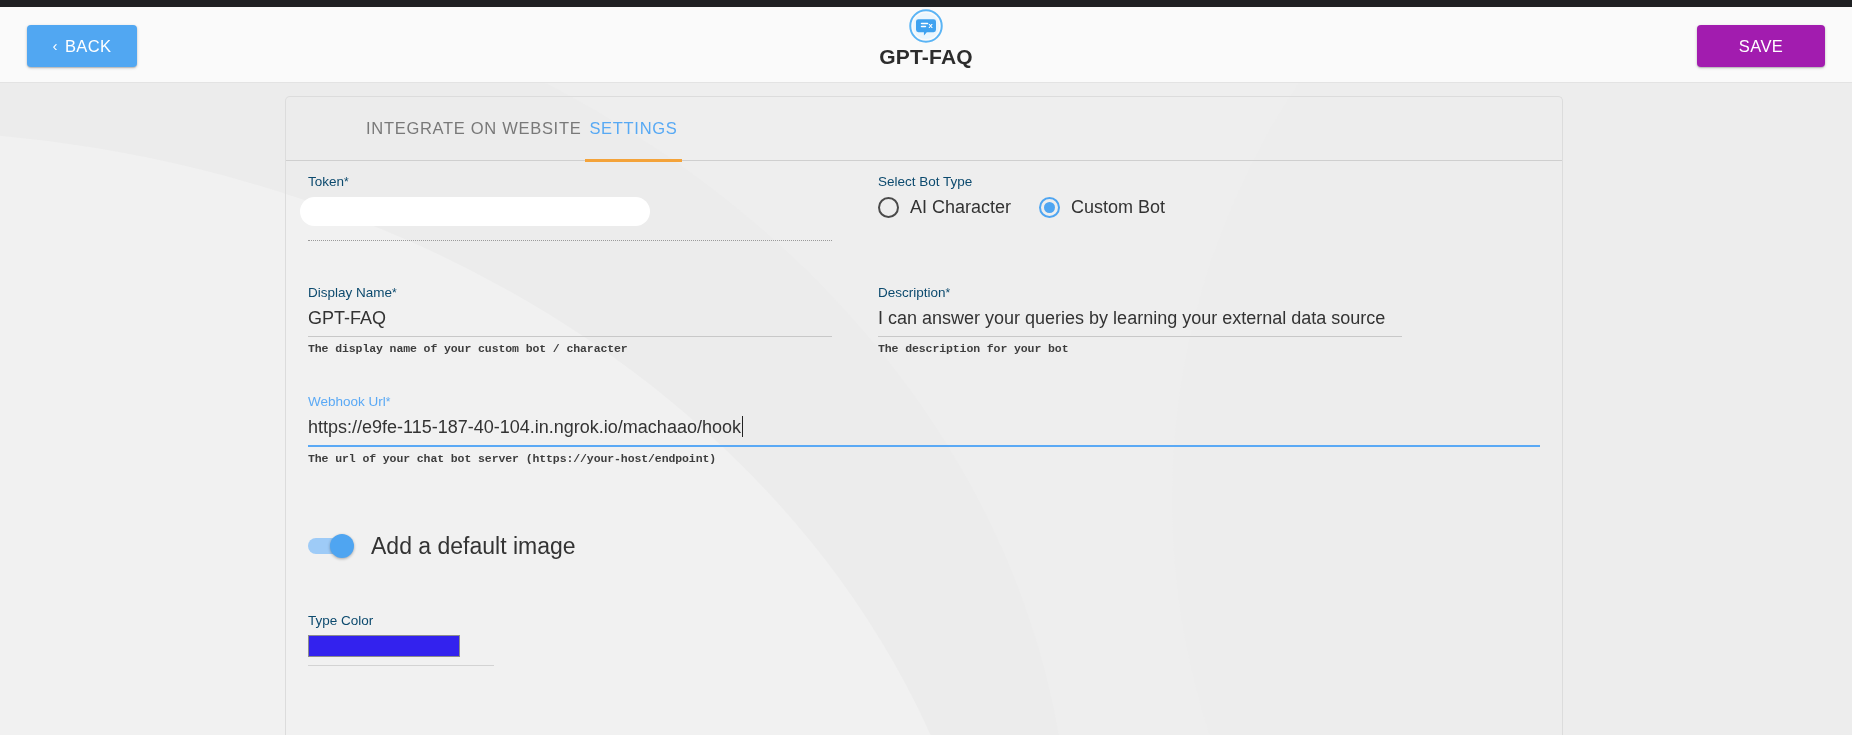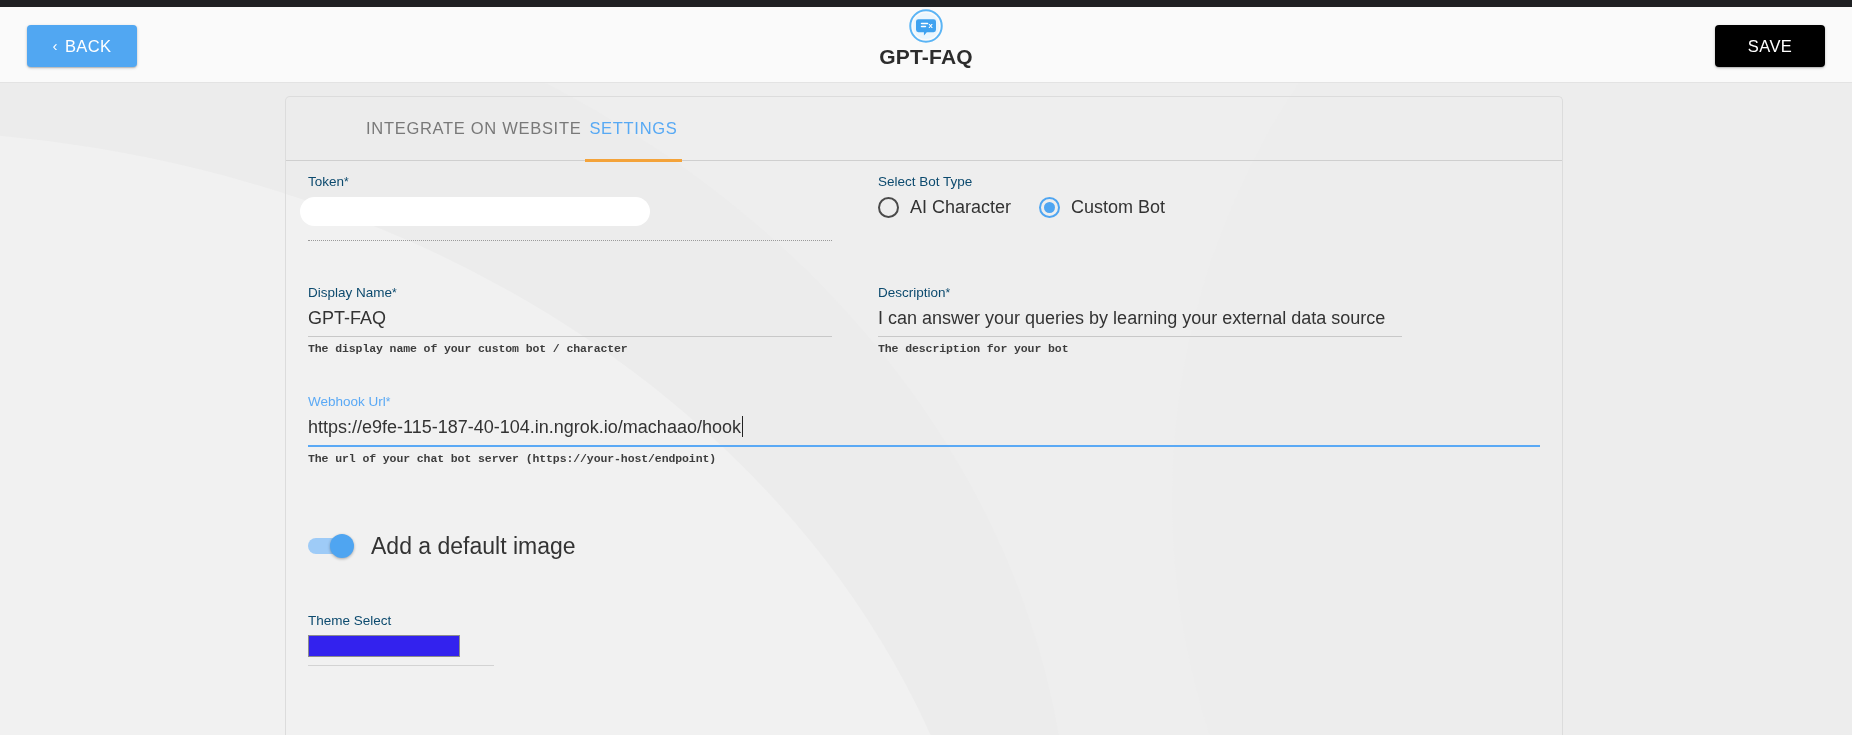--- a/index.html
+++ b/index.html
@@ -70,22 +70,22 @@
     font-family: "Liberation Sans", sans-serif;
     letter-spacing: 0.4px;
     cursor: pointer;
     display: flex; align-items: center; justify-content: center;
     gap: 7px;
     box-shadow: 0 1px 3px rgba(0,0,0,0.22), 0 1px 1px rgba(0,0,0,0.12);
   }
   .back-chevron { font-size: 15px; line-height: 1; margin-top: -1px; }
   .save-button {
     position: absolute; right: 27px; top: 18px;
-    width: 110px; height: 42px;
-    background: #000000;
+    width: 128px; height: 42px;
+    background: #a21caf;
     color: #ffffff;
     border: none;
     border-radius: 4px;
     font-size: 16.5px;
     font-family: "Liberation Sans", sans-serif;
     letter-spacing: 0.4px;
     cursor: pointer;
     display: flex; align-items: center; justify-content: center;
     box-shadow: 0 1px 3px rgba(0,0,0,0.22), 0 1px 1px rgba(0,0,0,0.12);
   }
@@ -365,20 +365,20 @@
       </div>
 
       <div class="toggle-row" style="margin-top:68px;">
         <div class="toggle">
           <div class="knob"></div>
         </div>
         <div class="toggle-label">Add a default image</div>
       </div>
 
       <div class="theme-block" style="margin-top:54px;">
-        <label class="field-label">Theme Select</label>
+        <label class="field-label">Type Color</label>
         <div class="color-swatch" style="background: rgb(51, 34, 238);"></div>
         <div class="color-underline"></div>
       </div>
 
     </div>
   </div>
 </div>
 
 </body></html>

